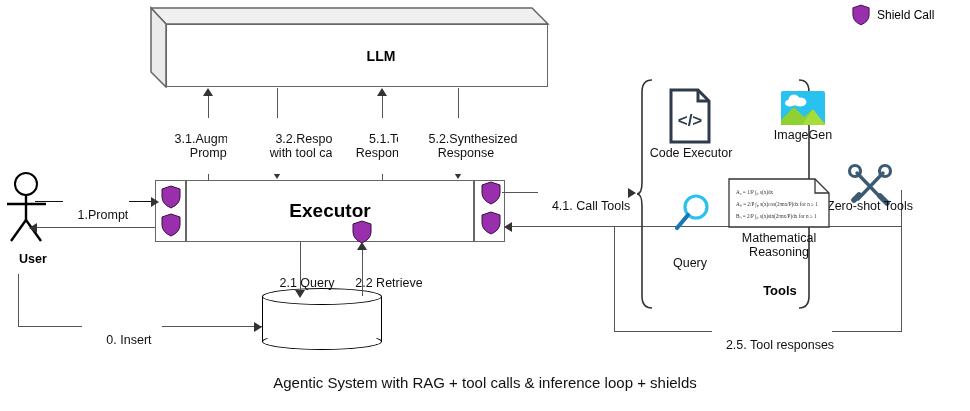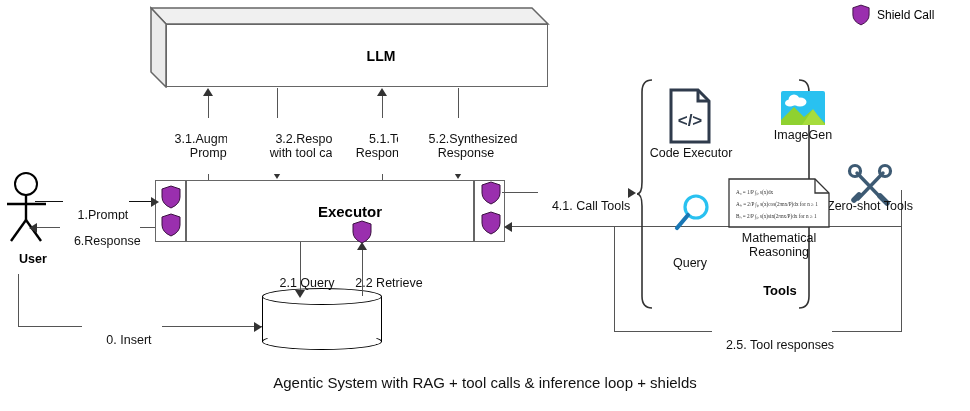--- a/index.html
+++ b/index.html
@@ -16,21 +16,21 @@
             background:#fff;border:1.5px solid #666;box-sizing:border-box;}
   #llm-label{position:absolute;left:16px;top:18px;width:382px;height:63px;
              display:flex;align-items:center;justify-content:center;
              font-weight:bold;font-size:14px;margin-left:24px;}
   
   #exec-box{left:155px;top:180px;width:350px;height:62px;
             border:1.5px solid #666;background:#fff;box-sizing:border-box;}
   #exec-div-l{left:185px;top:180px;width:1.5px;height:62px;background:#666;}
   #exec-div-r{left:473px;top:180px;width:1.5px;height:62px;background:#666;}
   #exec-label{left:155px;top:180px;width:350px;height:62px;display:flex;
-              align-items:center;justify-content:center;font-weight:bold;font-size:15px;padding-left:20px;}
+              align-items:center;justify-content:center;font-weight:bold;font-size:19px;}
   
   #mem-cyl{left:262px;top:288px;width:120px;height:62px;}
   .cyl-body{position:absolute;left:0;top:8px;width:120px;height:46px;
             border-left:1.5px solid #000;border-right:1.5px solid #000;
             box-sizing:border-box;background:#fff;}
   .cyl-top{position:absolute;left:0;top:0;width:120px;height:17px;
            border:1.5px solid #000;border-radius:50%;box-sizing:border-box;background:#fff;}
   .cyl-bot{position:absolute;left:0;top:45px;width:120px;height:17px;
            border:1.5px solid #000;border-radius:50%;box-sizing:border-box;
            border-top-color:transparent;background:#fff;}
@@ -131,23 +131,20 @@
   <div class="abs" id="user-label">User</div>
 
   <div class="hline blk" style="left:35px;top:201px;width:118px;"></div>
   <div class="arrow ar-rt" style="left:151px;top:197px;"></div>
   <div class="lbl" style="left:63px;top:194px;width:66px;">
     <span>1.Prompt</span>
   </div>
 
   <div class="hline" style="left:37px;top:227px;width:118px;"></div>
   <div class="arrow ar-lf" style="left:29px;top:223px;"></div>
-  <div class="lbl" style="left:60px;top:220px;width:80px;">
-    <span>6.Response</span>
-  </div>
 
   <div class="vline" style="left:18px;top:274px;height:53px;"></div>
   <div class="hline" style="left:18px;top:326px;width:244px;"></div>
   <div class="arrow ar-rt" style="left:254px;top:322px;"></div>
   <div class="lbl" style="left:82px;top:319px;width:80px;">
     <span>0. Insert</span>
   </div>
 
   <div class="abs" id="mem-cyl">
     <div class="cyl-body"></div>

